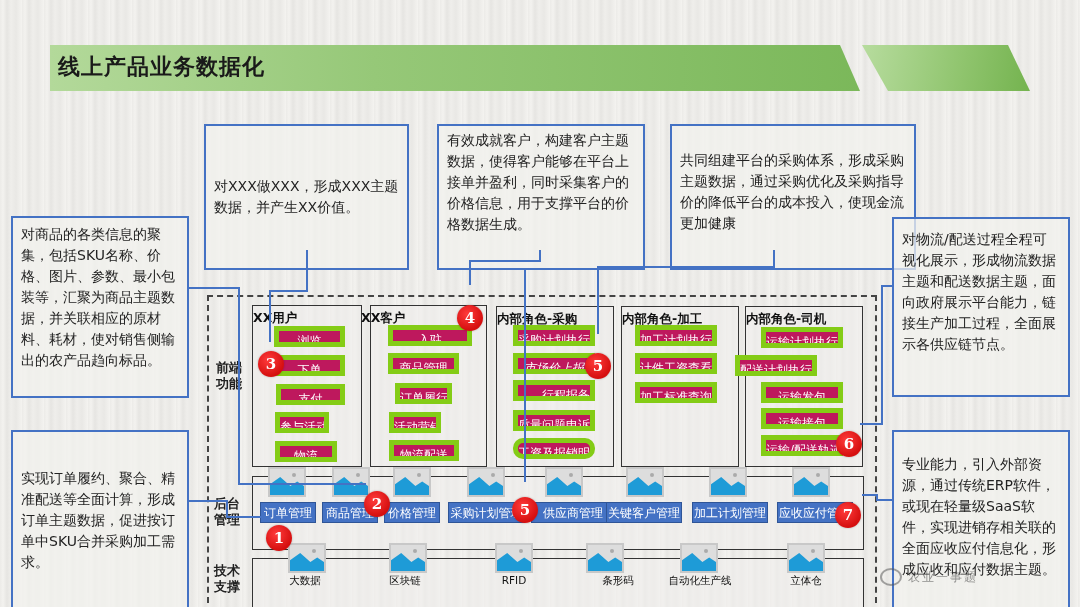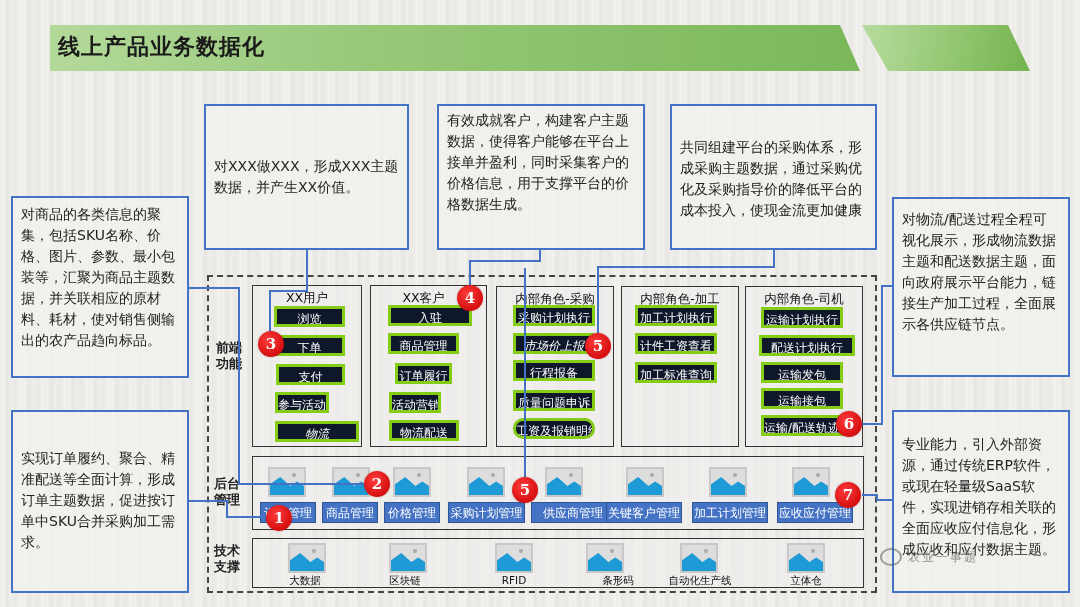--- a/index.html
+++ b/index.html
@@ -1,21 +1,21 @@
 <!DOCTYPE html>
 <html><head>
 <meta charset="utf-8">
 <style>
   * { box-sizing: border-box; margin: 0; padding: 0; }
   body {
     width: 1080px; height: 607px; overflow: hidden; position: relative;
     font-family: "DejaVu Sans", "Liberation Sans", sans-serif;
     background: repeating-linear-gradient(90deg, #ecebe8 0px, #f3f2ef 3px, #e6e5e2 7px, #efeeeb 11px, #e9e8e5 16px, #f4f3f0 22px);
   }
-  .abs { position: absolute; }
+  .abs { position: absolute; margin-top: 20px; }
   .title-bar {
     left: 50px; top: 25px; width: 810px; height: 46px;
     background: linear-gradient(90deg, #b3d99a 0%, #96c878 40%, #7bb85a 100%);
     clip-path: polygon(0 0, 790px 0, 810px 46px, 0 46px);
   }
   .title-text {
     left: 58px; top: 32px; font-size: 22px; font-weight: bold; color: #1a1a1a;
     letter-spacing: 1px;
   }
   .deco-bar {
@@ -26,24 +26,24 @@
   .note {
     border: 2px solid #4472c4; background: rgba(242,241,238,0.75);
     font-size: 14px; line-height: 21px; color: #222; padding: 6px 8px;
   }
   .outer-dash {
     left: 207px; top: 275px; width: 670px; height: 318px;
     border: 2px dashed #444;
   }
   .side-label { font-size: 13px; line-height: 16px; color: #222; font-weight: bold; }
   .role-box { border: 1.5px solid #333; background: rgba(240,239,236,0.6); }
-  .role-title { font-size: 12.5px; font-weight: normal; color: #111; text-align: center; }
+  .role-title { font-size: 12.5px; font-weight: bold; color: #111; }
   .btn {
-    background: #0f172a; color: #fff; font-size: 12px; text-align: center;
-    height: 21px; line-height: 21px; border: 3px solid #84cc16; white-space: nowrap; overflow: hidden;
+    background: #be185d; color: #fff; font-size: 12px; text-align: center;
+    height: 21px; line-height: 21px; border: 5px solid #84cc16; white-space: nowrap; overflow: hidden;
   }
   .row-box { border: 1.5px solid #333; background: rgba(240,239,236,0.6); }
   .img-ph {
     width: 38px; height: 30px; background: #ddd; border: 2px solid #c8c8c8; position: absolute; overflow: hidden;
   }
   .img-ph::before {
     content: ""; position: absolute; left: 0; right: 0; bottom: 0; height: 18px; background: #1e9bd7;
     clip-path: polygon(0 40%, 30% 0, 60% 50%, 80% 25%, 100% 50%, 100% 100%, 0 100%);
   }
   .img-ph::after {
@@ -67,69 +67,69 @@
 <body>
 
 <div class="abs title-bar"></div>
 <div class="abs title-text">线上产品业务数据化</div>
 <div class="abs deco-bar"></div>
 
 <div class="abs note" style="left:11px;top:196px;width:178px;height:182px;">对商品的各类信息的聚集，包括SKU名称、价格、图片、参数、最小包装等，汇聚为商品主题数据，并关联相应的原材料、耗材，使对销售侧输出的农产品趋向标品。</div>
 <div class="abs note" style="left:11px;top:410px;width:178px;height:183px;padding-top:36px;">实现订单履约、聚合、精准配送等全面计算，形成订单主题数据，促进按订单中SKU合并采购加工需求。</div>
 <div class="abs note" style="left:204px;top:104px;width:205px;height:146px;padding-top:50px;">对XXX做XXX，形成XXX主题数据，并产生XX价值。</div>
 <div class="abs note" style="left:437px;top:104px;width:208px;height:146px;padding-top:4px;">有效成就客户，构建客户主题数据，使得客户能够在平台上接单并盈利，同时采集客户的价格信息，用于支撑平台的价格数据生成。</div>
-<div class="abs note" style="left:670px;top:104px;width:207px;height:146px;padding-top:31px;">共同组建平台的采购体系，形成采购主题数据，通过采购优化及采购指导价的降低平台的成本投入，使现金流更加健康</div>
+<div class="abs note" style="left:670px;top:104px;width:246px;height:146px;padding-top:24px;">共同组建平台的采购体系，形成采购主题数据，通过采购优化及采购指导价的降低平台的成本投入，使现金流更加健康</div>
 <div class="abs note" style="left:892px;top:197px;width:178px;height:180px;padding-top:10px;">对物流/配送过程全程可视化展示，形成物流数据主题和配送数据主题，面向政府展示平台能力，链接生产加工过程，全面展示各供应链节点。</div>
 <div class="abs note" style="left:892px;top:410px;width:178px;height:183px;padding-top:22px;">专业能力，引入外部资源，通过传统ERP软件，或现在轻量级SaaS软件，实现进销存相关联的全面应收应付信息化，形成应收和应付数据主题。</div>
 
 <div class="abs outer-dash"></div>
 
 <div class="abs side-label" style="left:216px;top:340px;width:30px;">前端功能</div>
 <div class="abs side-label" style="left:214px;top:476px;width:30px;">后台管理</div>
 <div class="abs side-label" style="left:214px;top:543px;width:30px;">技术支撑</div>
 
 <div class="abs role-box" style="left:252px;top:285px;width:110px;height:162px;">
   <div class="role-title" style="margin-top:4px;">XX用户</div>
 </div>
 <div class="abs btn" style="left:274px;top:306px;width:71px;">浏览</div>
 <div class="abs btn" style="left:274px;top:335px;width:71px;">下单</div>
 <div class="abs btn" style="left:276px;top:364px;width:69px;">支付</div>
 <div class="abs btn" style="left:275px;top:392px;width:54px;">参与活动</div>
-<div class="abs btn" style="left:275px;top:421px;width:84px;font-style:italic;">物流</div>
+<div class="abs btn" style="left:275px;top:421px;width:62px;">物流</div>
 
 <div class="abs role-box" style="left:370px;top:285px;width:117px;height:162px;">
   <div class="role-title" style="margin-top:4px;margin-left:-10px;">XX客户</div>
 </div>
 <div class="abs btn" style="left:388px;top:305px;width:84px;">入驻</div>
 <div class="abs btn" style="left:388px;top:333px;width:71px;">商品管理</div>
 <div class="abs btn" style="left:395px;top:363px;width:57px;font-family:Liberation Serif, serif;">订单履行</div>
 <div class="abs btn" style="left:389px;top:392px;width:52px;">活动营销</div>
 <div class="abs btn" style="left:389px;top:420px;width:70px;">物流配送</div>
 
 <div class="abs role-box" style="left:496px;top:286px;width:118px;height:161px;">
   <div class="role-title" style="margin-top:4px;">内部角色-采购</div>
 </div>
 <div class="abs btn" style="left:513px;top:305px;width:82px;">采购计划执行</div>
 <div class="abs btn" style="left:513px;top:333px;width:82px;font-style:italic;">市场价上报</div>
-<div class="abs btn" style="left:513px;top:360px;width:82px;">行程报备</div>
+<div class="abs btn" style="left:513px;top:360px;width:82px;text-align:right;">行程报备</div>
 <div class="abs btn" style="left:513px;top:390px;width:82px;">质量问题申诉</div>
 <div class="abs btn" style="left:513px;top:418px;width:82px;border-radius:10px;">工资及报销明细</div>
 
 <div class="abs role-box" style="left:621px;top:286px;width:118px;height:161px;">
   <div class="role-title" style="margin-top:4px;">内部角色-加工</div>
 </div>
 <div class="abs btn" style="left:635px;top:305px;width:82px;">加工计划执行</div>
 <div class="abs btn" style="left:635px;top:333px;width:82px;">计件工资查看</div>
 <div class="abs btn" style="left:635px;top:362px;width:82px;">加工标准查询</div>
 
 <div class="abs role-box" style="left:745px;top:286px;width:118px;height:161px;">
   <div class="role-title" style="margin-top:4px;">内部角色-司机</div>
 </div>
 <div class="abs btn" style="left:761px;top:307px;width:82px;">运输计划执行</div>
-<div class="abs btn" style="left:759px;top:335px;width:96px;text-align:center;">配送计划执行</div>
+<div class="abs btn" style="left:735px;top:335px;width:82px;text-align:center;">配送计划执行</div>
 <div class="abs btn" style="left:761px;top:362px;width:82px;">运输发包</div>
 <div class="abs btn" style="left:761px;top:388px;width:82px;">运输接包</div>
 <div class="abs btn" style="left:761px;top:415px;width:82px;">运输/配送轨迹</div>
 
 <div class="abs row-box" style="left:252px;top:456px;width:612px;height:74px;"></div>
 <div class="img-ph" style="left:268px;top:467px;"></div>
 <div class="img-ph" style="left:332px;top:467px;"></div>
 <div class="img-ph" style="left:393px;top:467px;"></div>
 <div class="img-ph" style="left:467px;top:467px;"></div>
 <div class="img-ph" style="left:545px;top:467px;"></div>

